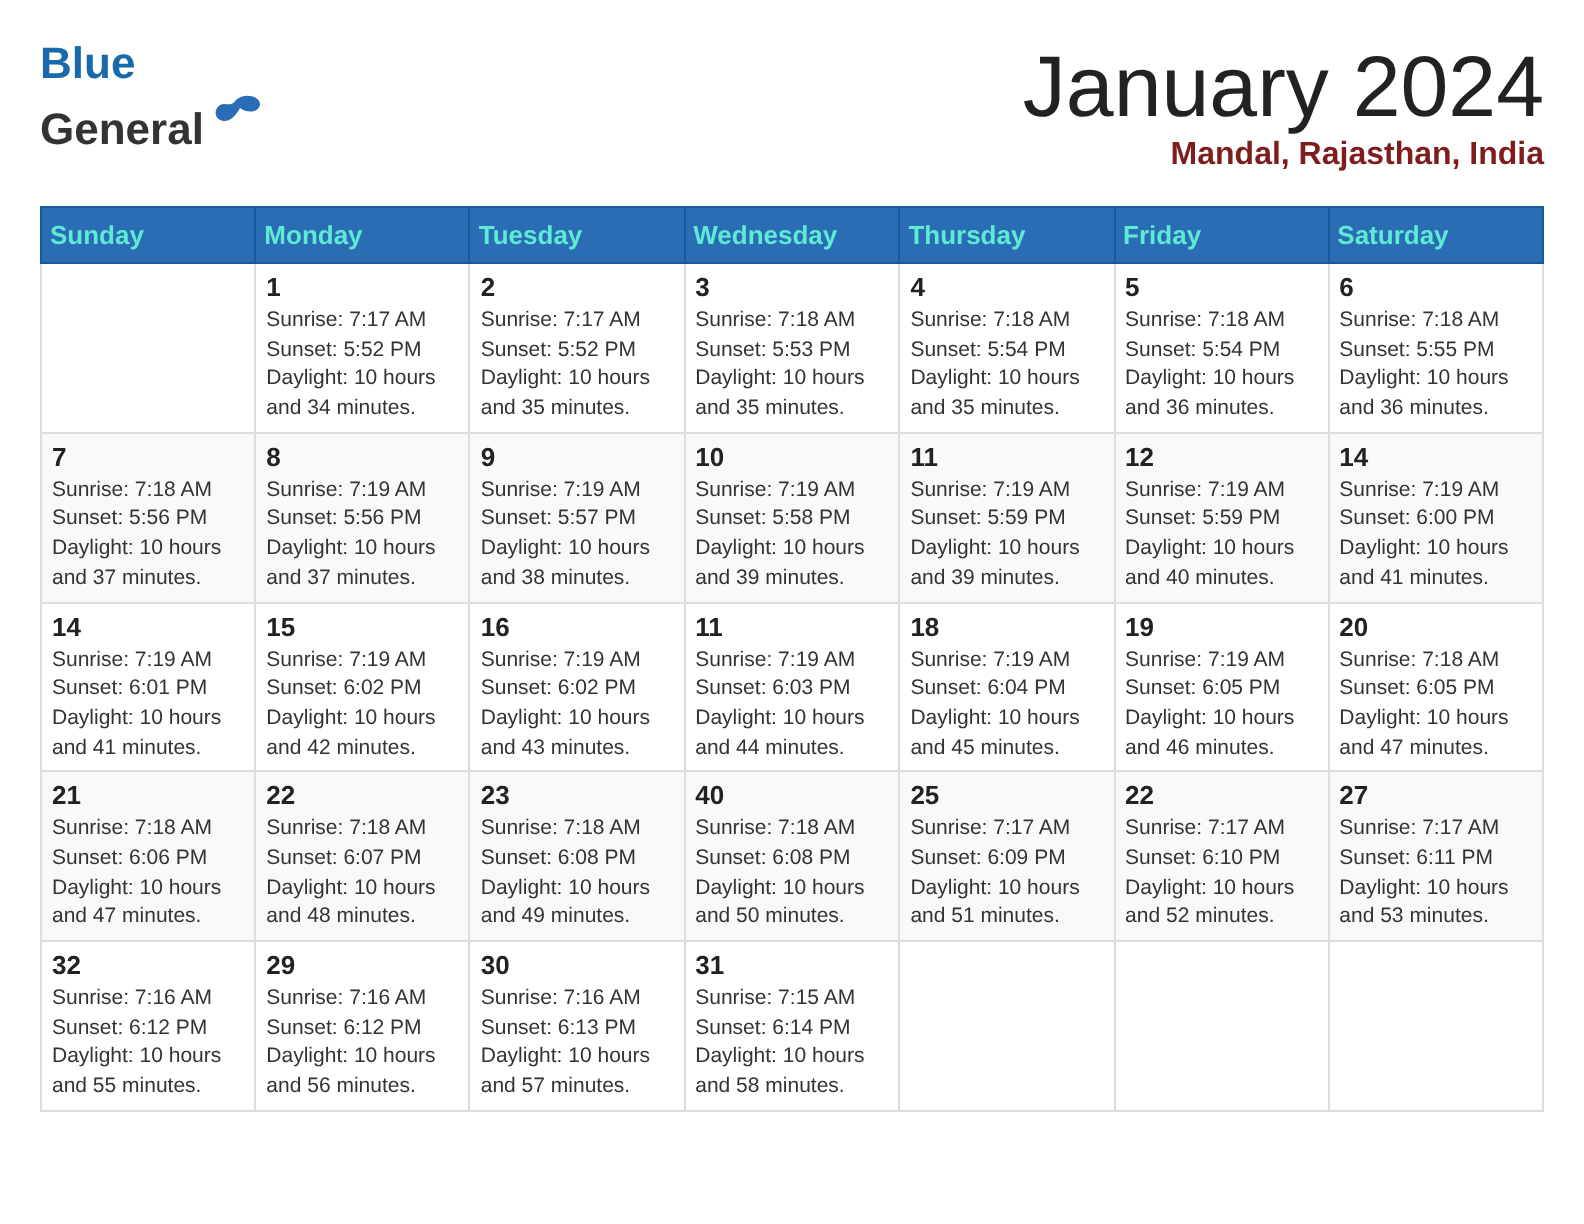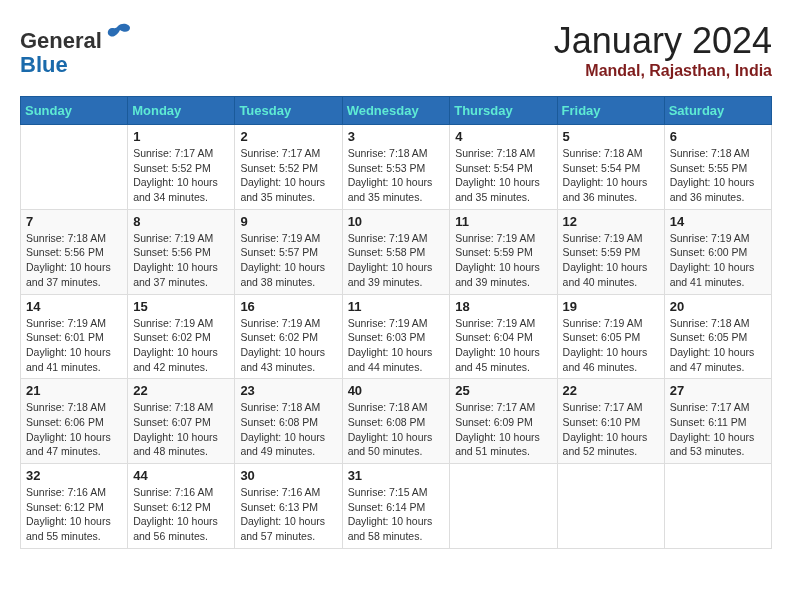--- a/index.html
+++ b/index.html
@@ -29,21 +29,21 @@
     .logo-blue { color: #1a6aab; }
     .logo-bird {
       width: 28px;
       height: 28px;
       margin-left: 2px;
     }
     .title-block {
       text-align: right;
     }
     .month-title {
-      font-size: 36px;
+      font-size: 43px;
       font-weight: normal;
       color: #222;
     }
     .location {
       font-size: 16px;
       color: #7f1d1d;
       font-weight: bold;
     }
     .calendar {
       width: 100%;
@@ -87,26 +87,26 @@
       background: #fff !important;
     }
   </style>
 </head>
 <body>
 
 <div class="header">
   <div class="logo">
     <div>
       <div class="logo-text">
+        <span class="logo-blue">Blue</span>
+      </div>
+      <div class="logo-text">
         <span class="logo-general">General</span><svg class="logo-bird" viewBox="0 0 28 28">
             <path d="M14 6 C18 2, 26 4, 26 8 C26 12, 20 13, 16 10 C14 14, 10 18, 6 16 C2 14, 4 8, 8 8 C10 8, 12 9, 14 6Z" fill="#2a6db5"></path>
           </svg>
-      </div>
-      <div class="logo-text">
-        <span class="logo-blue">Blue</span>
       </div>
     </div>
   </div>
   <div class="title-block">
     <div class="month-title">January 2024</div>
     <div class="location">Mandal, Rajasthan, India</div>
   </div>
 </div>
 
 <table class="calendar">
@@ -322,21 +322,21 @@
       </tr>
       <tr>
         <td>
           <span class="day-num">32</span>
           <div class="day-info" style="white-space: pre-line;">Sunrise: 7:16 AM
 Sunset: 6:12 PM
 Daylight: 10 hours
 and 55 minutes.</div>
         </td>
         <td>
-          <span class="day-num">44</span>
+          <span class="day-num">29</span>
           <div class="day-info" style="white-space: pre-line;">Sunrise: 7:16 AM
 Sunset: 6:12 PM
 Daylight: 10 hours
 and 56 minutes.</div>
         </td>
         <td>
           <span class="day-num">30</span>
           <div class="day-info" style="white-space: pre-line;">Sunrise: 7:16 AM
 Sunset: 6:13 PM
 Daylight: 10 hours

